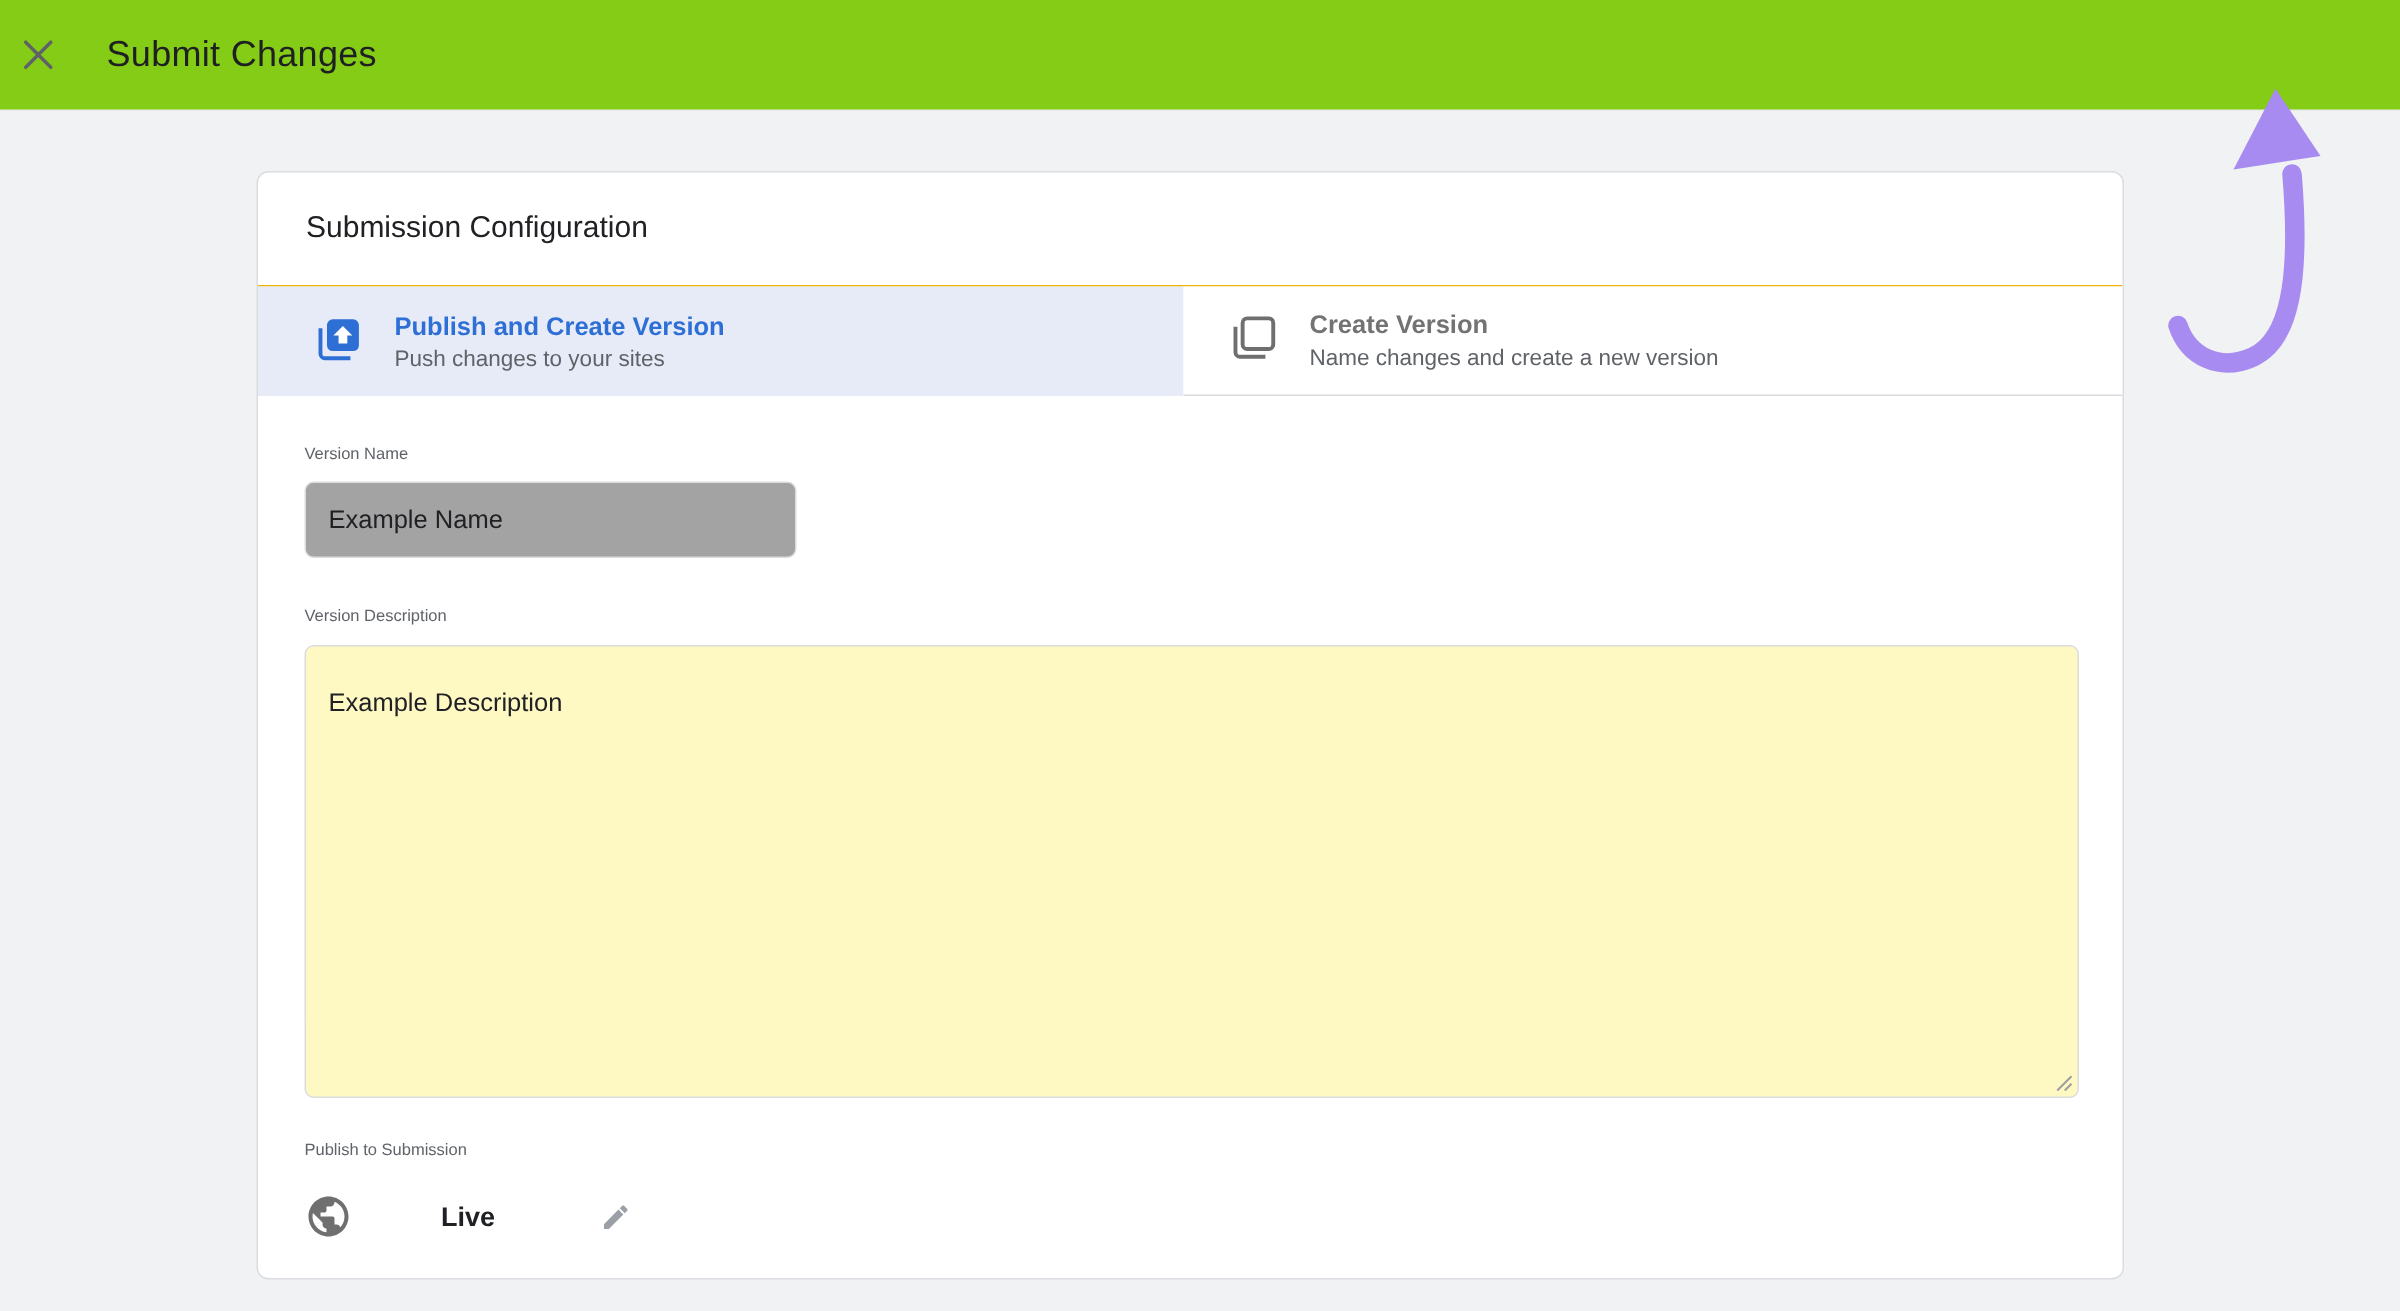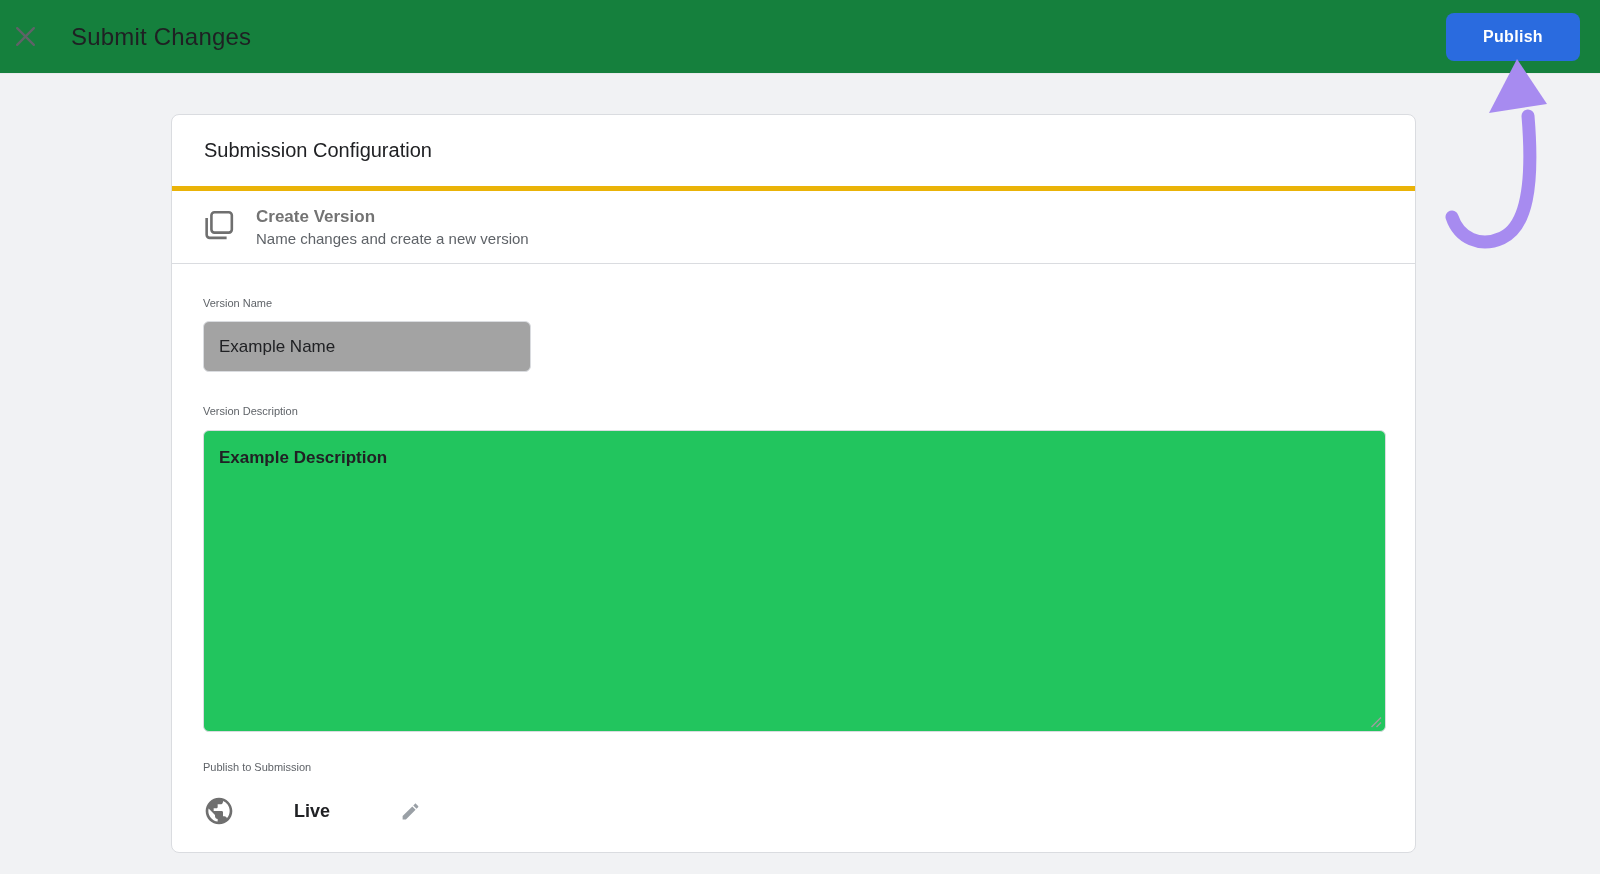--- a/index.html
+++ b/index.html
@@ -10,21 +10,21 @@
     background: var(--page_bg, #f1f2f4);
     font-family: "Liberation Sans", sans-serif;
     overflow: hidden;
     color: #202124;
   }
 
   
   .topbar {
     position: absolute; top: 0; left: 0;
     width: 1600px; height: 74px;
-    background: #15803d;
+    background: #84cc16;
     border-bottom: 1px solid #e9eaec;
     display: flex; align-items: center;
     padding: 0 20px 0 12px;
     z-index: 2;
   }
   .close-btn {
     width: 26px; height: 26px;
     border: none; background: none; padding: 0;
     display: flex; align-items: center; justify-content: center;
     cursor: pointer; flex: none;
@@ -52,21 +52,21 @@
     background: #ffffff;
     border: 1px solid #dadce0;
     border-radius: 8px;
     z-index: 1;
     overflow: hidden;
   }
   .card-header {
     height: 76px;
     display: flex; align-items: center;
     padding: 0 32px;
-    border-bottom: 5px solid #eab308;
+    border-bottom: 1px solid #eab308;
   }
   .card-header-title { font-size: 20px; font-weight: 400; color: #202124; }
 
   
   .tab-row { display: flex; height: 73px; width: 100%; }
   .tab {
     display: flex; align-items: center;
     cursor: pointer;
   }
   .tab.selected {
@@ -106,26 +106,25 @@
     background: #a3a3a3; outline: none;
   }
   .textarea-wrap {
     position: relative;
     margin-top: 10px;
     width: 1183px; height: 302px;
   }
   .desc-textarea {
     width: 100%; height: 100%;
     border: 1px solid #dadce0; border-radius: 6px;
-    padding: 15px 15px;
+    padding: 26px 15px;
     font-family: inherit; font-size: 17px; color: #202124;
     line-height: 1.4;
-    resize: none; outline: none; background: #22c55e;
+    resize: none; outline: none; background: #fef9c3;
     display: block;
-    font-weight: bold;
   }
   .resize-handle { position: absolute; right: 4px; bottom: 4px; cursor: nwse-resize; }
 
   .env-row {
     margin-top: 19px;
     display: flex; align-items: center; gap: 44px;
   }
   .env-globe { width: 32px; height: 32px; flex: none; display: block; }
   .env-name { margin-left: 15px; font-size: 18px; font-weight: 700; color: #202124; }
   .edit-btn {
@@ -146,31 +145,41 @@
 </head>
 <body>
 
 <header class="topbar">
   <button class="close-btn">
     <svg width="23" height="23" viewBox="0 0 22 22">
       <path d="M3 3 L19 19 M19 3 L3 19" stroke="#5f6368" stroke-width="2.2" stroke-linecap="round" fill="none"></path>
     </svg>
   </button>
   <h1 class="page-title">Submit Changes</h1>
-  <button class="publish-btn">Publish</button>
 </header>
 
 <section class="card">
 
   <div class="card-header">
     <span class="card-header-title">Submission Configuration</span>
   </div>
 
   <div class="tab-row">
 
+    <div class="tab selected">
+      <svg class="tab-icon" width="33" height="38" viewBox="0 0 38 43">
+        <path d="M6.5 12.5 V30.5 a3.5 3.5 0 0 0 3.5 3.5 H28" fill="none" stroke="#2e6fd6" stroke-width="3" stroke-linecap="square"></path>
+        <rect x="11.5" y="4" width="24.5" height="24.5" rx="4.5" fill="#2e6fd6"></rect>
+        <path d="M23.7 9.2 L31 16.5 H27.1 V22.6 H20.4 V16.5 H16.4 Z" fill="#ffffff"></path>
+      </svg>
+      <div class="tab-text">
+        <div class="tab-title">Publish and Create Version</div>
+        <div class="tab-sub">Push changes to your sites</div>
+      </div>
+    </div>
 
     <div class="tab unselected">
       <svg class="tab-icon" width="33" height="38" viewBox="0 0 38 43">
         <path d="M6.5 12.5 V30.5 a3.5 3.5 0 0 0 3.5 3.5 H28" fill="none" stroke="#6f6f6f" stroke-width="3" stroke-linecap="square"></path>
         <rect x="12" y="4.5" width="23.5" height="23.5" rx="3.5" fill="#ffffff" stroke="#6f6f6f" stroke-width="3"></rect>
       </svg>
       <div class="tab-text">
         <div class="tab-title">Create Version</div>
         <div class="tab-sub">Name changes and create a new version</div>
       </div>

